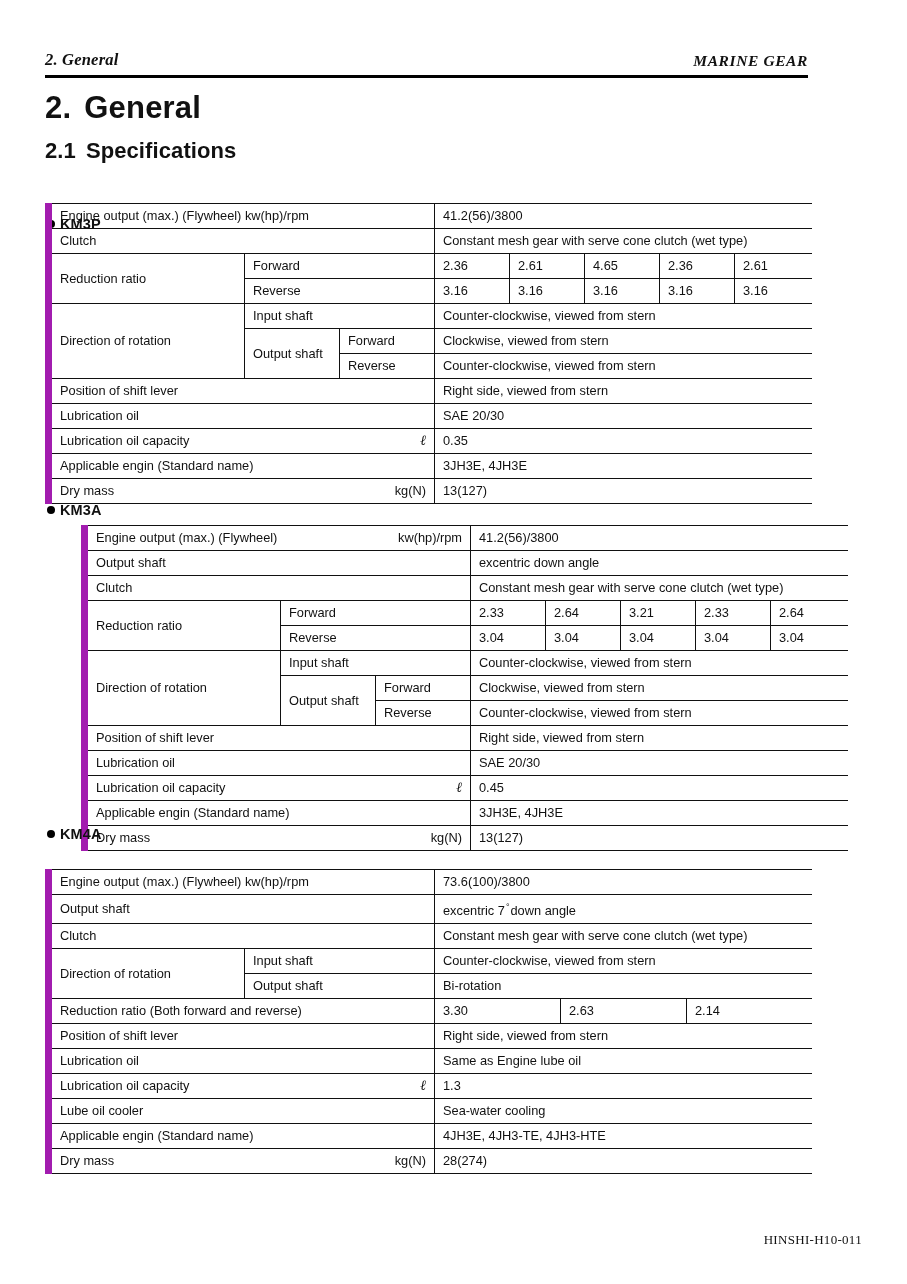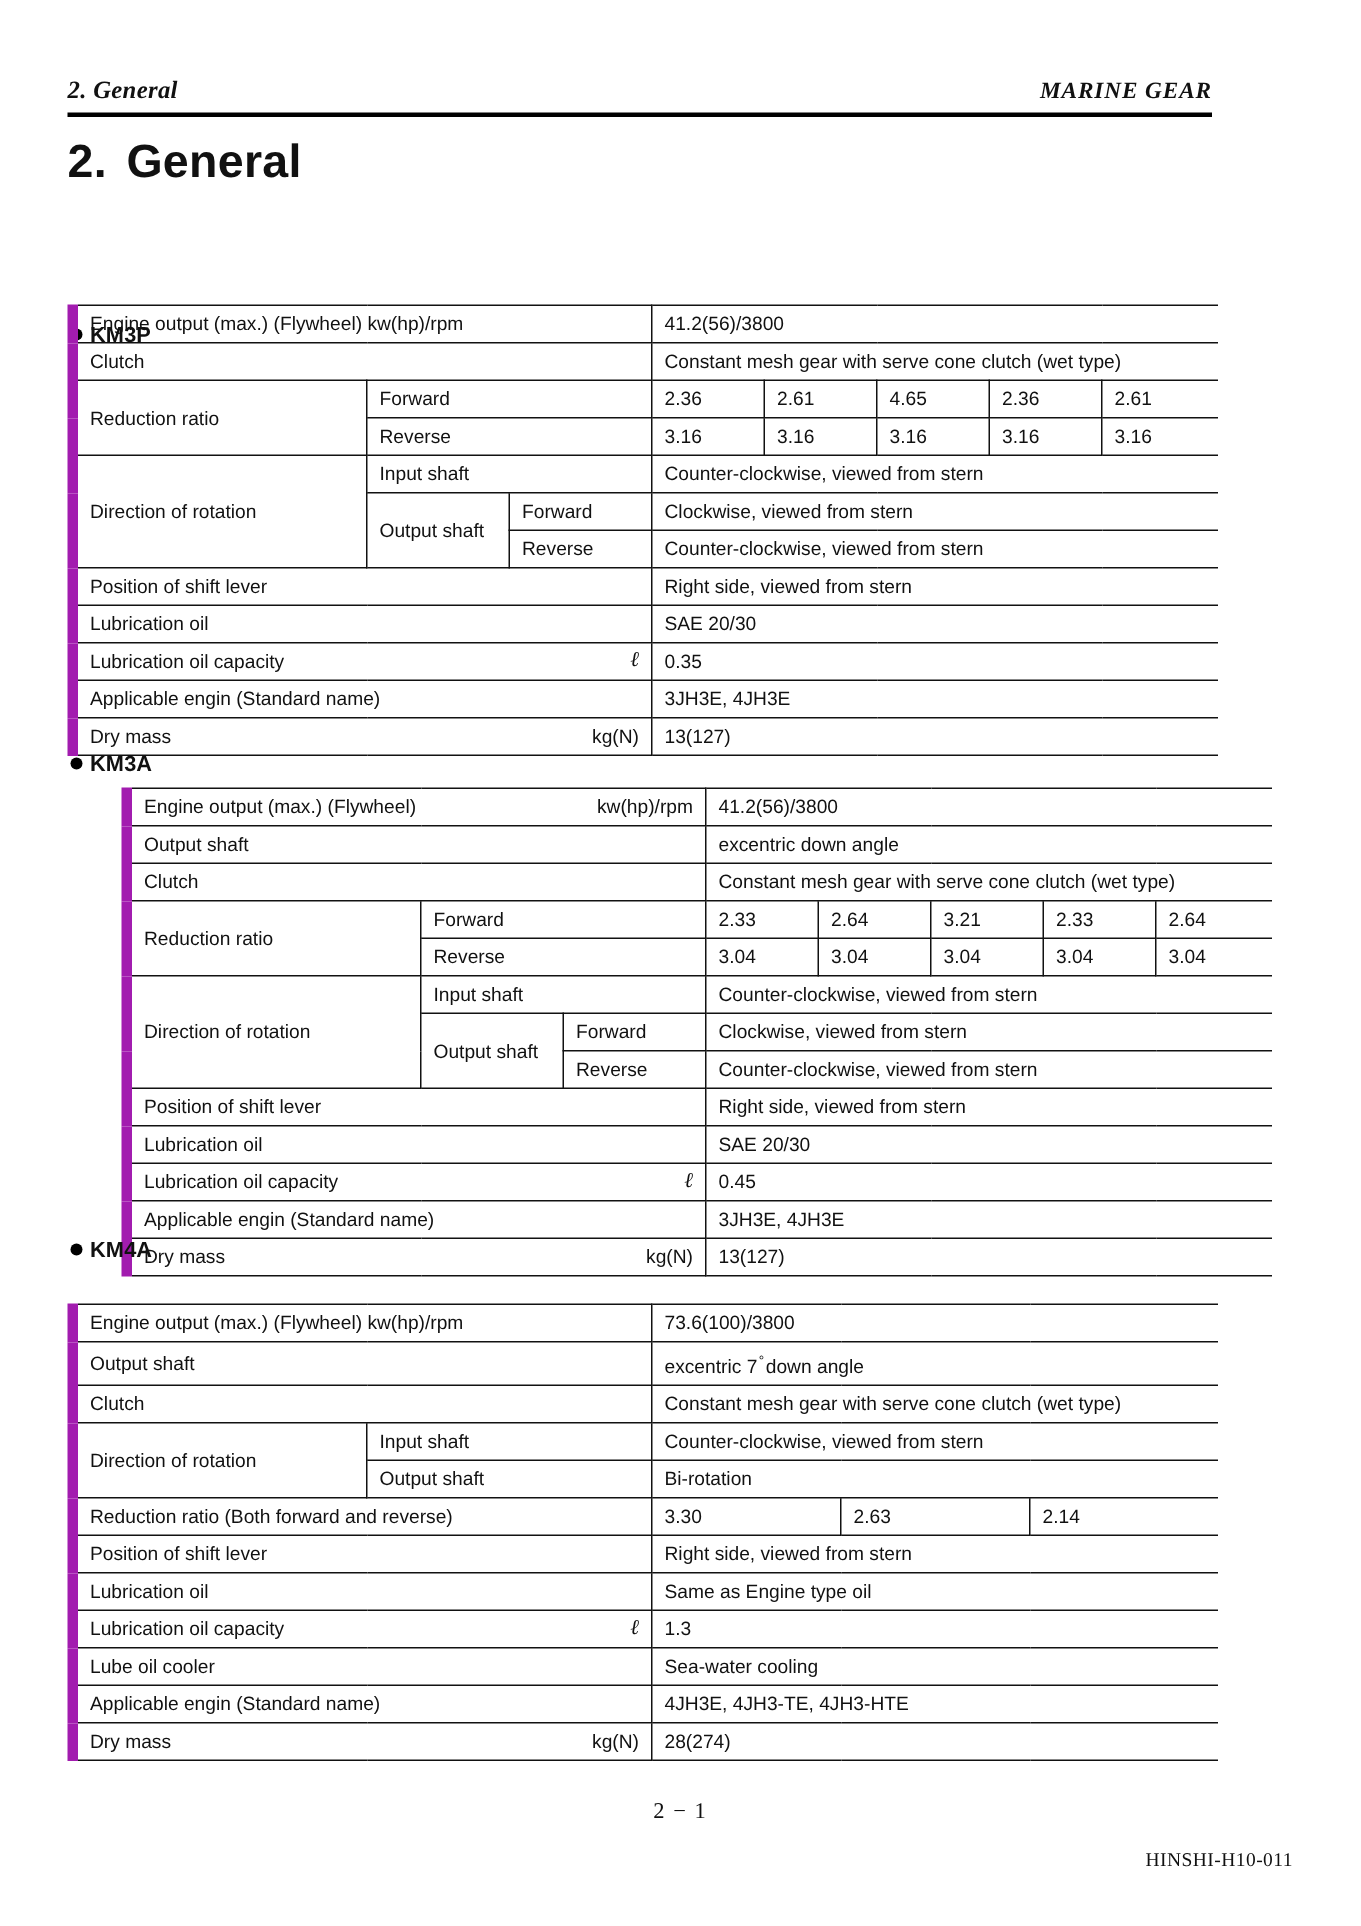--- a/index.html
+++ b/index.html
@@ -154,20 +154,23 @@
 
   <div class="runhead">
     <span>2.  General</span>
     <span class="runhead-right">MARINE GEAR</span>
   </div>
   <div class="runhead-rule"></div>
 
   <div class="title-main">
     <span class="num">2.</span><span>General</span>
   </div>
+  <div class="title-sub">
+    <span class="num">2.1</span><span>Specifications</span>
+  </div>
 
   <div class="model-head" style="top:188px;margin-top:28px;">
     <span class="bullet"></span><span>KM3P</span>
   </div>
 
   <table class="spec-table" style="top:203px;">
     <colgroup>
       <col style="width:196px">
         <col style="width:95px">
         <col style="width:95px">
@@ -367,21 +370,21 @@
         <td class="ctr vr-right">3.30</td>
         <td class="ctr vr-right">2.63</td>
         <td class="ctr">2.14</td>
       </tr>
       <tr>
         <td class="lbl vr-left vr-right" colspan="3">Position of shift lever</td>
         <td class="ctr" colspan="3">Right side, viewed from stern</td>
       </tr>
       <tr>
         <td class="lbl vr-left vr-right" colspan="3">Lubrication oil</td>
-        <td class="ctr" colspan="3">Same as Engine type oil</td>
+        <td class="ctr" colspan="3">Same as Engine lube oil</td>
       </tr>
       <tr>
         <td class="lbl vr-left" colspan="2">Lubrication oil capacity</td>
         <td class="unit-cell vr-right liter">ℓ</td>
         <td class="ctr" colspan="3">1.3</td>
       </tr>
       <tr>
         <td class="lbl vr-left vr-right" colspan="3">Lube oil cooler</td>
         <td class="ctr" colspan="3">Sea-water cooling</td>
       </tr>
@@ -390,16 +393,15 @@
         <td class="ctr" colspan="3">4JH3E, 4JH3-TE, 4JH3-HTE</td>
       </tr>
       <tr>
         <td class="lbl vr-left" colspan="2">Dry mass</td>
         <td class="unit-cell vr-right">kg(N)</td>
         <td class="ctr" colspan="3">28(274)</td>
       </tr>
     </tbody>
   </table>
 
-  <div class="page-num">2 − 1</div>
   <div class="doc-code">HINSHI-H10-011</div>
 
 </div>
 
 </body></html>

